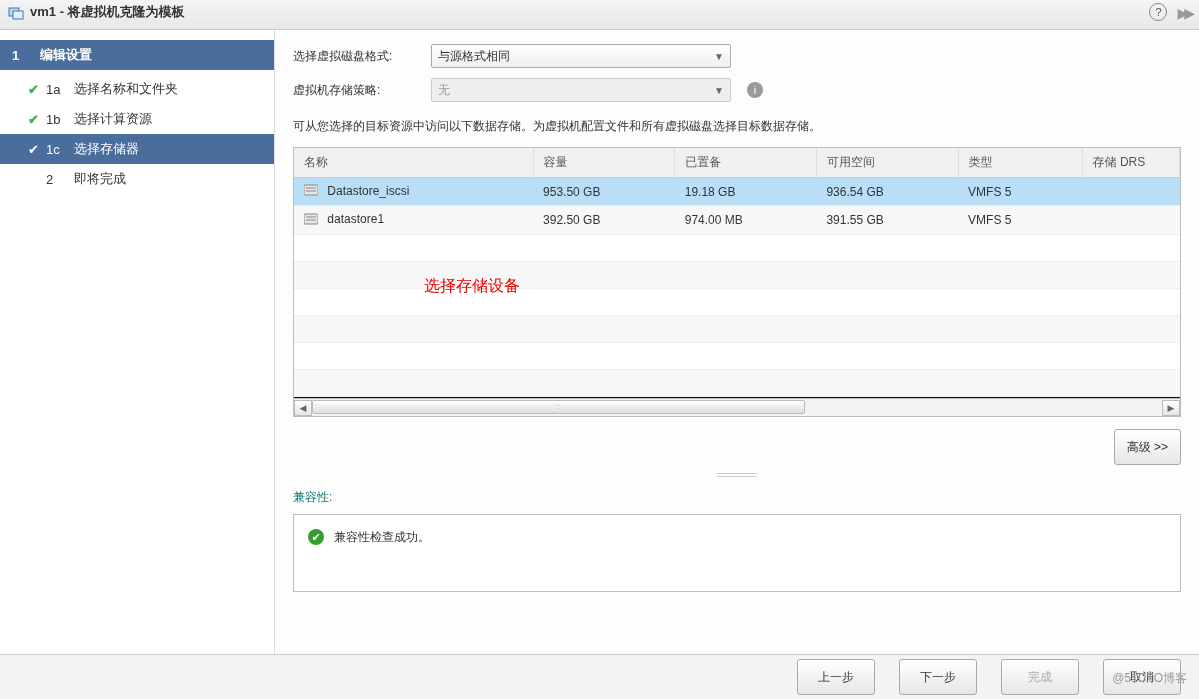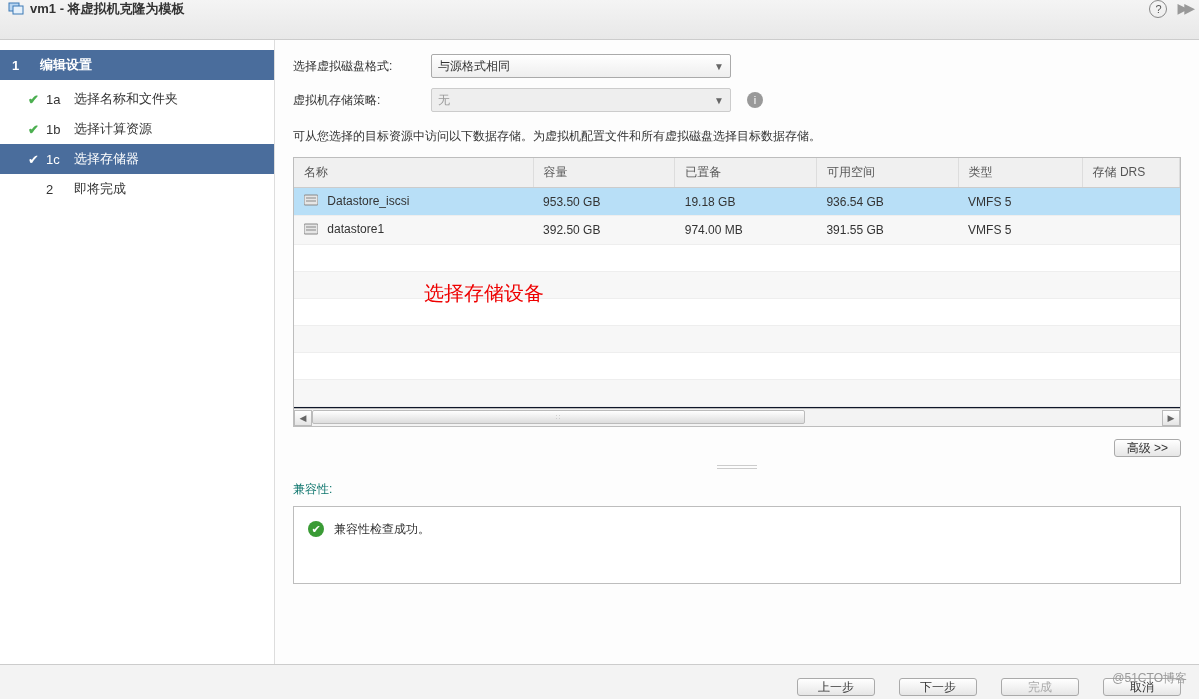--- a/index.html
+++ b/index.html
@@ -8,26 +8,26 @@
     font-family: Arial, "Microsoft YaHei", sans-serif;
     font-size: 12px;
     background: #f5f5f5;
     color: #333;
     width: 1199px;
     height: 699px;
     overflow: hidden;
     position: relative;
   }
   .titlebar {
-    height: 40px;
+    height: 30px;
     background: linear-gradient(#f4f4f4, #e8e8e8);
     border-bottom: 1px solid #ccc;
     display: flex;
-    align-items: flex-start;
-    padding: 0 8px;
+    align-items: flex-end;
+    padding: 8px 8px;
     font-size: 13px;
   }
   .titlebar .vm-icon svg { display:block; }
   .titlebar .title-text { margin-left: 6px; font-weight: bold; }
   .titlebar .spacer { flex: 1; }
   .titlebar .help-icon {
     width: 18px; height: 18px; border-radius: 50%;
     border: 1px solid #888; color:#555;
     display:flex; align-items:center; justify-content:center;
     font-size:11px; margin-right:10px; cursor:pointer;
@@ -121,22 +121,22 @@
     font-size:12px;
     color:#333;
   }
   tbody tr.selected { background:#b8dff7; }
   tbody tr.empty td { color:transparent; }
   tbody tr:nth-child(odd):not(.selected) { background:#fff; }
   tbody tr:nth-child(even):not(.selected) { background:#f7f7f7; }
   .ds-icon { display:inline-block; vertical-align:middle; margin-right:6px; }
   .overlay-text {
     position:absolute;
-    top:122px; left:130px;
-    color:#e00; font-size:20px;
+    top:128px; left:130px;
+    color:#e00; font-size:16px;
     pointer-events:none;
   }
   .hscroll {
     height:18px; border-top:1px solid #bbb;
     background:#f3f3f3;
     position:absolute; bottom:0; left:0; right:0;
     display:flex; align-items:center;
   }
   .hscroll .arrow-btn {
     width:18px; height:16px; border:1px solid #bbb;
@@ -151,21 +151,21 @@
     border:1px solid #bbb; border-radius:2px;
     display:flex; align-items:center; justify-content:center;
     color:#bbb; font-size:8px; letter-spacing:1px;
   }
   .advanced-row {
     display:flex;
     justify-content:flex-end;
     margin-top:12px;
   }
   .btn {
-    height:18px; padding:0 12px;
+    height:36px; padding:0 12px;
     background:linear-gradient(#fff,#e6e6e6);
     border:1px solid #aaa; border-radius:3px;
     font-size:12px; color:#333; cursor:pointer;
     display:inline-flex; align-items:center;
   }
   .btn.disabled { color:#aaa; cursor:default; }
   .divider-grip {
     height:8px; display:flex; justify-content:center; align-items:center;
     margin:6px 0;
   }

